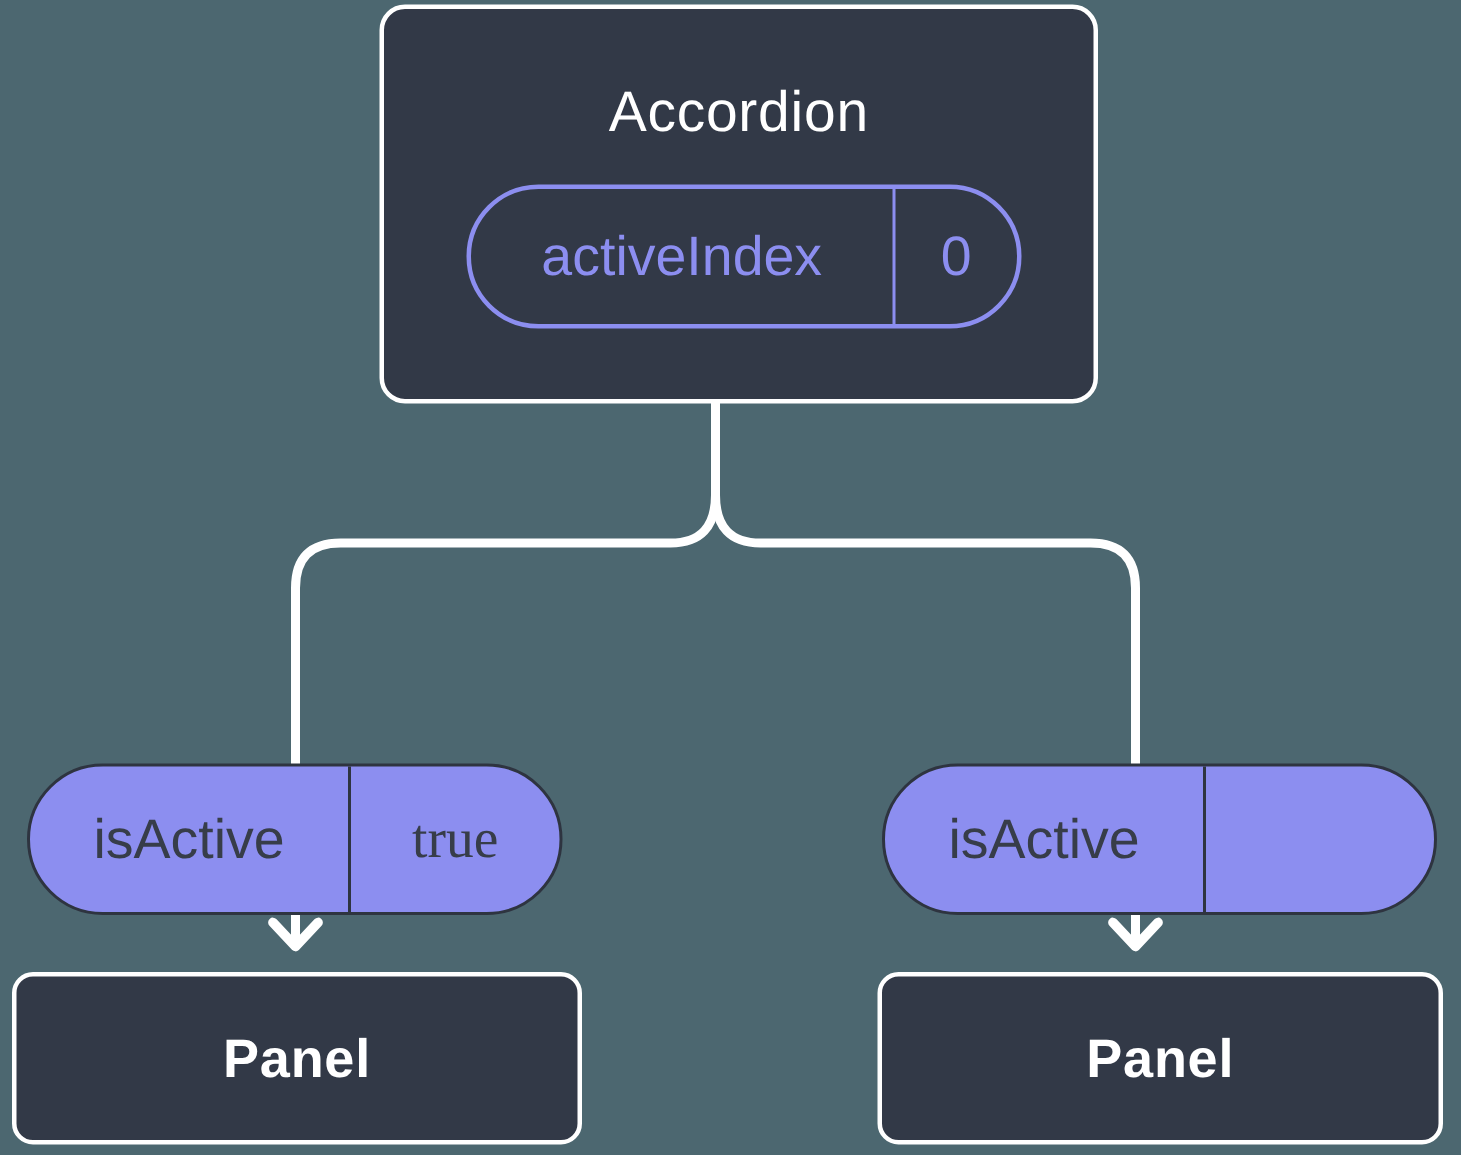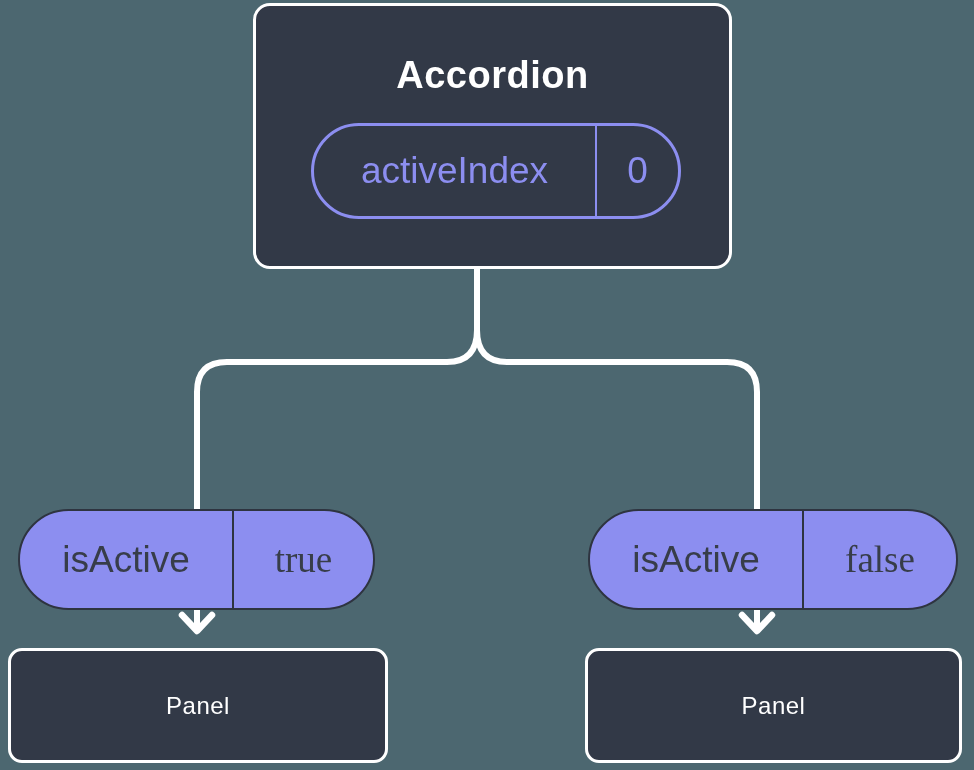--- a/index.html
+++ b/index.html
@@ -38,21 +38,21 @@
   .root-node {
     left: 253px; top: 3px;
     width: 479px; height: 266px;
     border-radius: 17px;
   }
   .root-title {
     position: absolute;
     left: 0; right: 0; top: 50px;
     text-align: center;
     font-size: 38px;
-    font-weight: 700;
+    font-weight: 400;
     line-height: 38px;
     color: var(--text-light);
     letter-spacing: 0.5px;
   }
   .state-pill {
     position: absolute;
     left: 55px; top: 117px;
     width: 370px; height: 96px;
     border: 3px solid var(--accent-purple);
     border-radius: 48px;
@@ -111,22 +111,22 @@
     justify-content: center;
     font-family: Liberation Serif, serif;
   }
   .panel-node {
     top: 648px;
     height: 115px;
     border-radius: 14px;
     display: flex;
     align-items: center;
     justify-content: center;
-    font-size: 24px;
-    font-weight: 400;
+    font-size: 36px;
+    font-weight: 700;
     color: var(--text-light);
     letter-spacing: 0.5px;
   }
   .panel-node-left  { left: 8px;   width: 380px; }
   .panel-node-right { left: 585px; width: 377px; }
 </style>
 </head>
 <body>
 
 <div class="canvas">
@@ -149,21 +149,20 @@
 
   <div class="prop-pill prop-pill-left">
     <span class="pill-name">isActive</span>
     <span class="pill-divider"></span>
     <span class="pill-value">true</span>
   </div>
 
   <div class="prop-pill prop-pill-right">
     <span class="pill-name">isActive</span>
     <span class="pill-divider"></span>
-    <span class="pill-value">false</span>
   </div>
 
   <div class="node panel-node panel-node-left">
     <span>Panel</span>
   </div>
 
   <div class="node panel-node panel-node-right">
     <span>Panel</span>
   </div>
 

